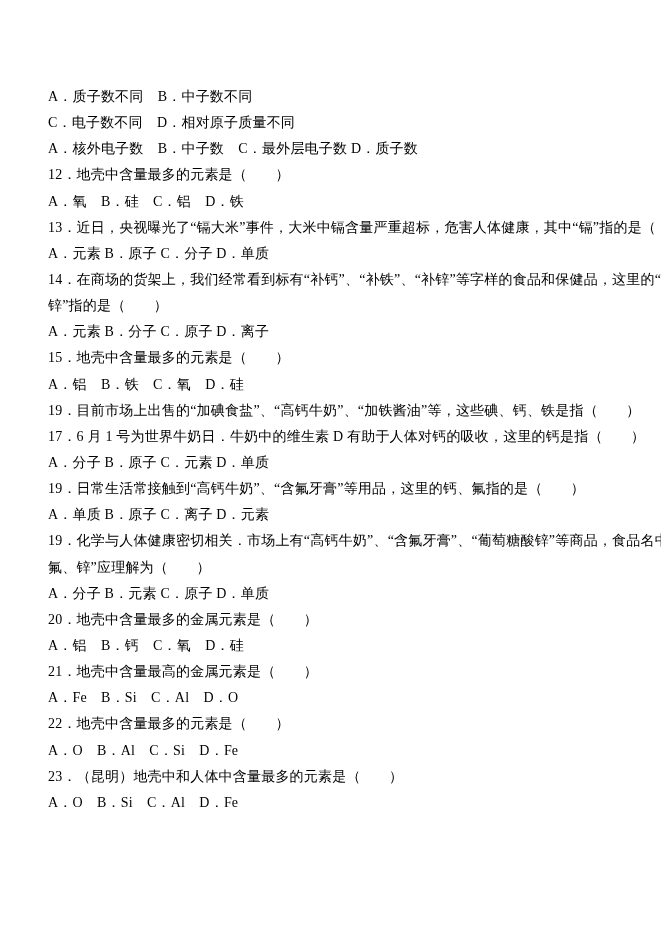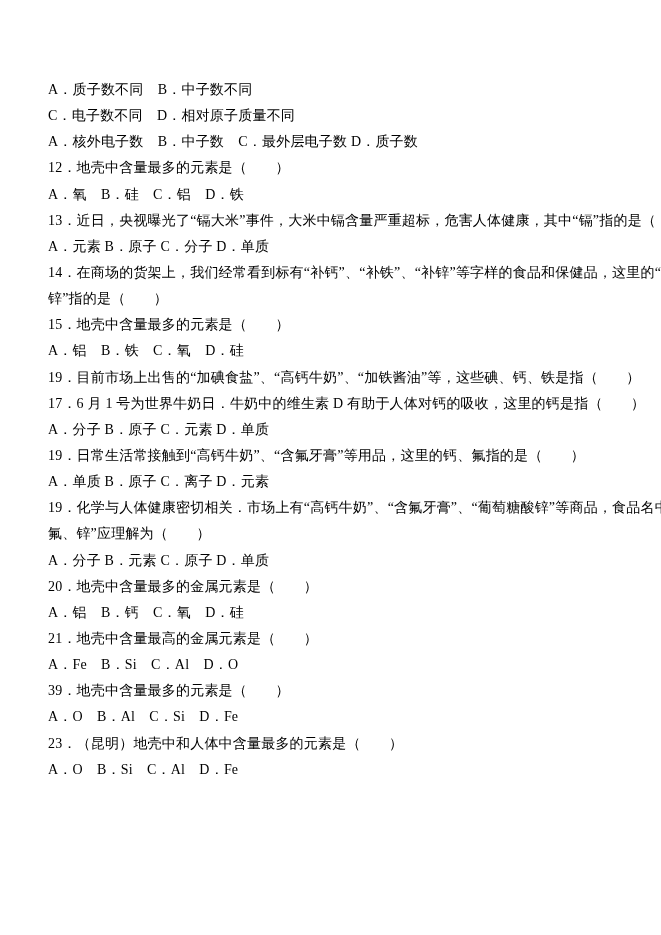--- a/index.html
+++ b/index.html
@@ -6,21 +6,21 @@
   body{
     width:661px;height:935px;
     background:#ffffff;
     font-family:"Liberation Serif","DejaVu Serif",serif;
     color:#000000;
     overflow:hidden;
   }
   .doc{
     position:absolute;
     left:48px;
-    top:77px;
+    top:84px;
     width:575px;
   }
   .line{
     height:26.15px;
     line-height:26.15px;
     font-size:14px;
     white-space:pre;
     letter-spacing:0.2px;
   }
 </style>
@@ -34,20 +34,21 @@
   <div class="line">A．核外电子数　B．中子数　C．最外层电子数 D．质子数</div>
 
   <div class="line">12．地壳中含量最多的元素是（　　）</div>
   <div class="line">A．氧　B．硅　C．铝　D．铁</div>
 
   <div class="line">13．近日，央视曝光了“镉大米”事件，大米中镉含量严重超标，危害人体健康，其中“镉”指的是（　　）</div>
   <div class="line">A．元素 B．原子 C．分子 D．单质</div>
 
   <div class="line">14．在商场的货架上，我们经常看到标有“补钙”、“补铁”、“补锌”等字样的食品和保健品，这里的“钙、铁、</div>
   <div class="line">锌”指的是（　　）</div>
+  <div class="line">A．元素 B．分子 C．原子 D．离子</div>
 
   <div class="line">15．地壳中含量最多的元素是（　　）</div>
   <div class="line">A．铝　B．铁　C．氧　D．硅</div>
 
   <div class="line">19．目前市场上出售的“加碘食盐”、“高钙牛奶”、“加铁酱油”等，这些碘、钙、铁是指（　　）</div>
 
   <div class="line">17．6 月 1 号为世界牛奶日．牛奶中的维生素 D 有助于人体对钙的吸收，这里的钙是指（　　）</div>
   <div class="line">A．分子 B．原子 C．元素 D．单质</div>
 
   <div class="line">19．日常生活常接触到“高钙牛奶”、“含氟牙膏”等用品，这里的钙、氟指的是（　　）</div>
@@ -56,18 +57,18 @@
   <div class="line">19．化学与人体健康密切相关．市场上有“高钙牛奶”、“含氟牙膏”、“葡萄糖酸锌”等商品，食品名中的“钙、</div>
   <div class="line">氟、锌”应理解为（　　）</div>
   <div class="line">A．分子 B．元素 C．原子 D．单质</div>
 
   <div class="line">20．地壳中含量最多的金属元素是（　　）</div>
   <div class="line">A．铝　B．钙　C．氧　D．硅</div>
 
   <div class="line">21．地壳中含量最高的金属元素是（　　）</div>
   <div class="line">A．Fe　B．Si　C．Al　D．O</div>
 
-  <div class="line">39．地壳中含量最多的元素是（　　）</div>
+  <div class="line">22．地壳中含量最多的元素是（　　）</div>
   <div class="line">A．O　B．Al　C．Si　D．Fe</div>
 
   <div class="line">23．（昆明）地壳中和人体中含量最多的元素是（　　）</div>
   <div class="line">A．O　B．Si　C．Al　D．Fe</div>
 </div>
 
 </body></html>

